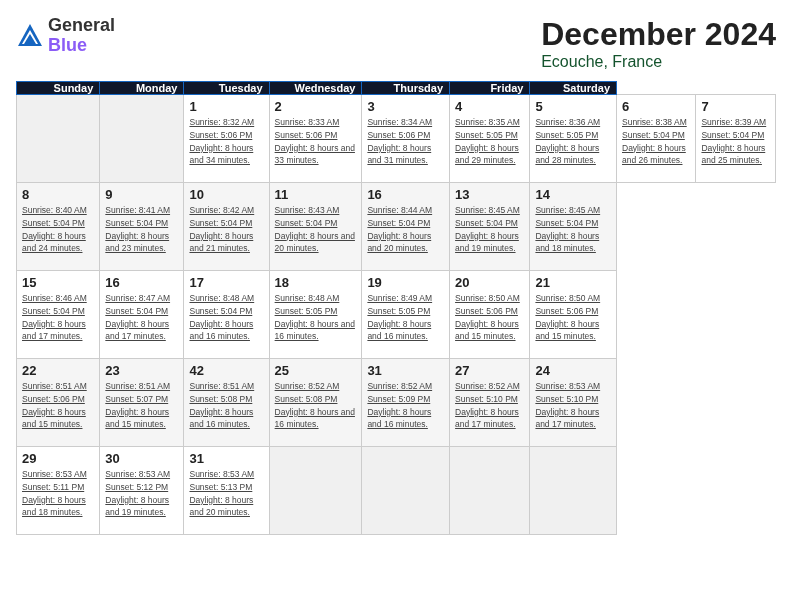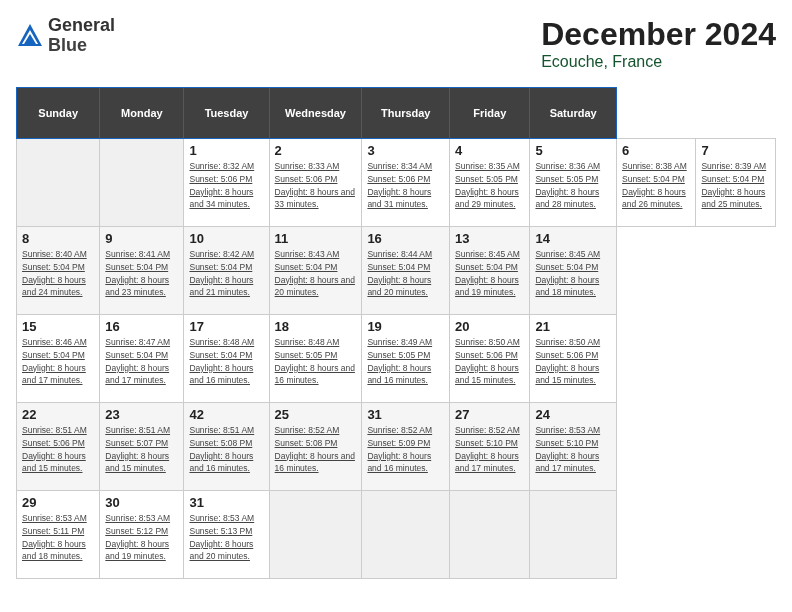--- a/index.html
+++ b/index.html
@@ -12,33 +12,33 @@
     }
     .page {
       width: 792px;
       height: 612px;
       padding: 16px;
     }
     .header {
       display: flex;
       justify-content: space-between;
       align-items: flex-start;
-      margin-bottom: 16px;
+      margin-bottom: 10px;
     }
     .logo {
       display: flex;
       align-items: center;
     }
     .logo-text {
       font-size: 18px;
       font-weight: bold;
       line-height: 1.1;
     }
     .logo-general { color: #333; }
-    .logo-blue { color: #404040; text-align: center; }
+    .logo-blue { color: #8b5cf6; text-align: center; }
     .logo-icon {
       width: 28px;
       height: 28px;
       margin-right: 4px;
     }
     .title-block {
       text-align: left;
     }
     .month-title {
       font-size: 32px;
@@ -48,24 +48,24 @@
     .location {
       font-size: 16px;
       color: #14532d;
     }
     .calendar {
       width: 100%;
       border-collapse: collapse;
       font-size: 9.5px;
     }
     .calendar th {
-      background: #404040;
+      background: #0f172a;
       color: #fff;
-      text-align: center;
-      padding: 19px 6px;
+      text-align: right;
+      padding: 0 6px;
       font-size: 11px;
       font-weight: bold;
       border: 1px solid #1565c0;
     }
     .calendar td {
       border: 1px solid #ccc;
       vertical-align: top;
       padding: 4px 5px;
       width: 108px;
       height: 88px;

